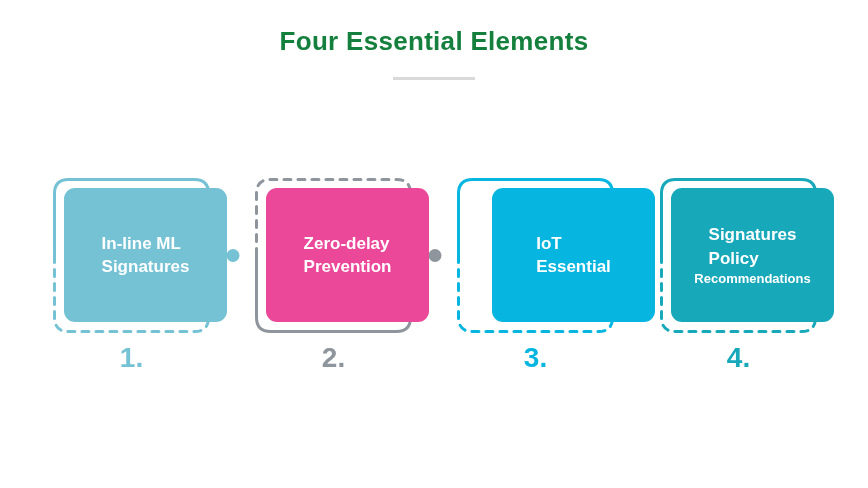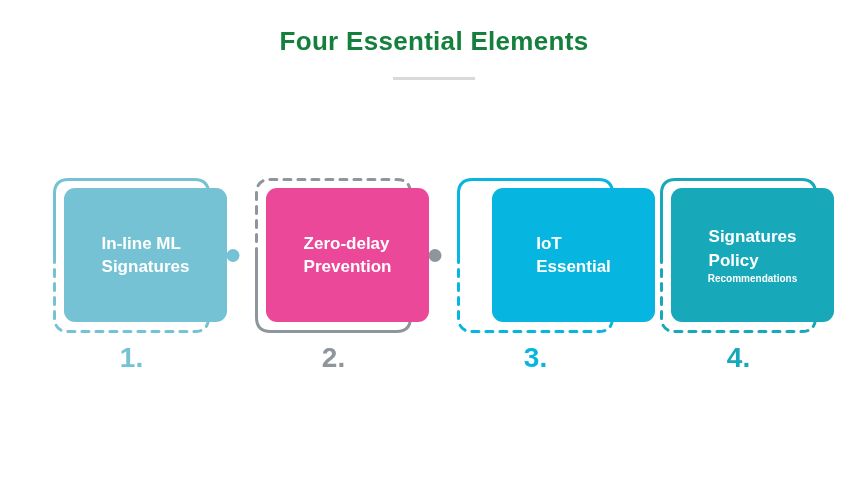--- a/index.html
+++ b/index.html
@@ -29,21 +29,21 @@
   .outer-svg path{fill:none;stroke-width:3;}
   .outer-svg path.dashed{stroke-dasharray:7 7;stroke-linecap:round;}
   .outer-svg line{stroke-width:3;}
   .card-fill{
     position:absolute;left:11px;top:10px;width:163px;height:134px;
     border-radius:11px;
     display:flex;flex-direction:column;align-items:center;justify-content:center;
     text-align:left;color:#ffffff;
   }
   .card-label{font-size:17px;font-weight:700;line-height:1.38;}
-  .card-sublabel{font-size:10px;font-weight:700;line-height:1.2;margin-top:1px;}
+  .card-sublabel{font-size:13px;font-weight:700;line-height:1.2;margin-top:1px;}
   .card-number{
     position:absolute;top:166px;left:0;width:157px;
     text-align:center;font-size:28px;font-weight:700;line-height:1;
   }
   .g1{left:53px;} .g2{left:255px;} .g3{left:457px;} .g4{left:660px;}
 </style>
 </head>
 <body>
 
 <div id="stage">

